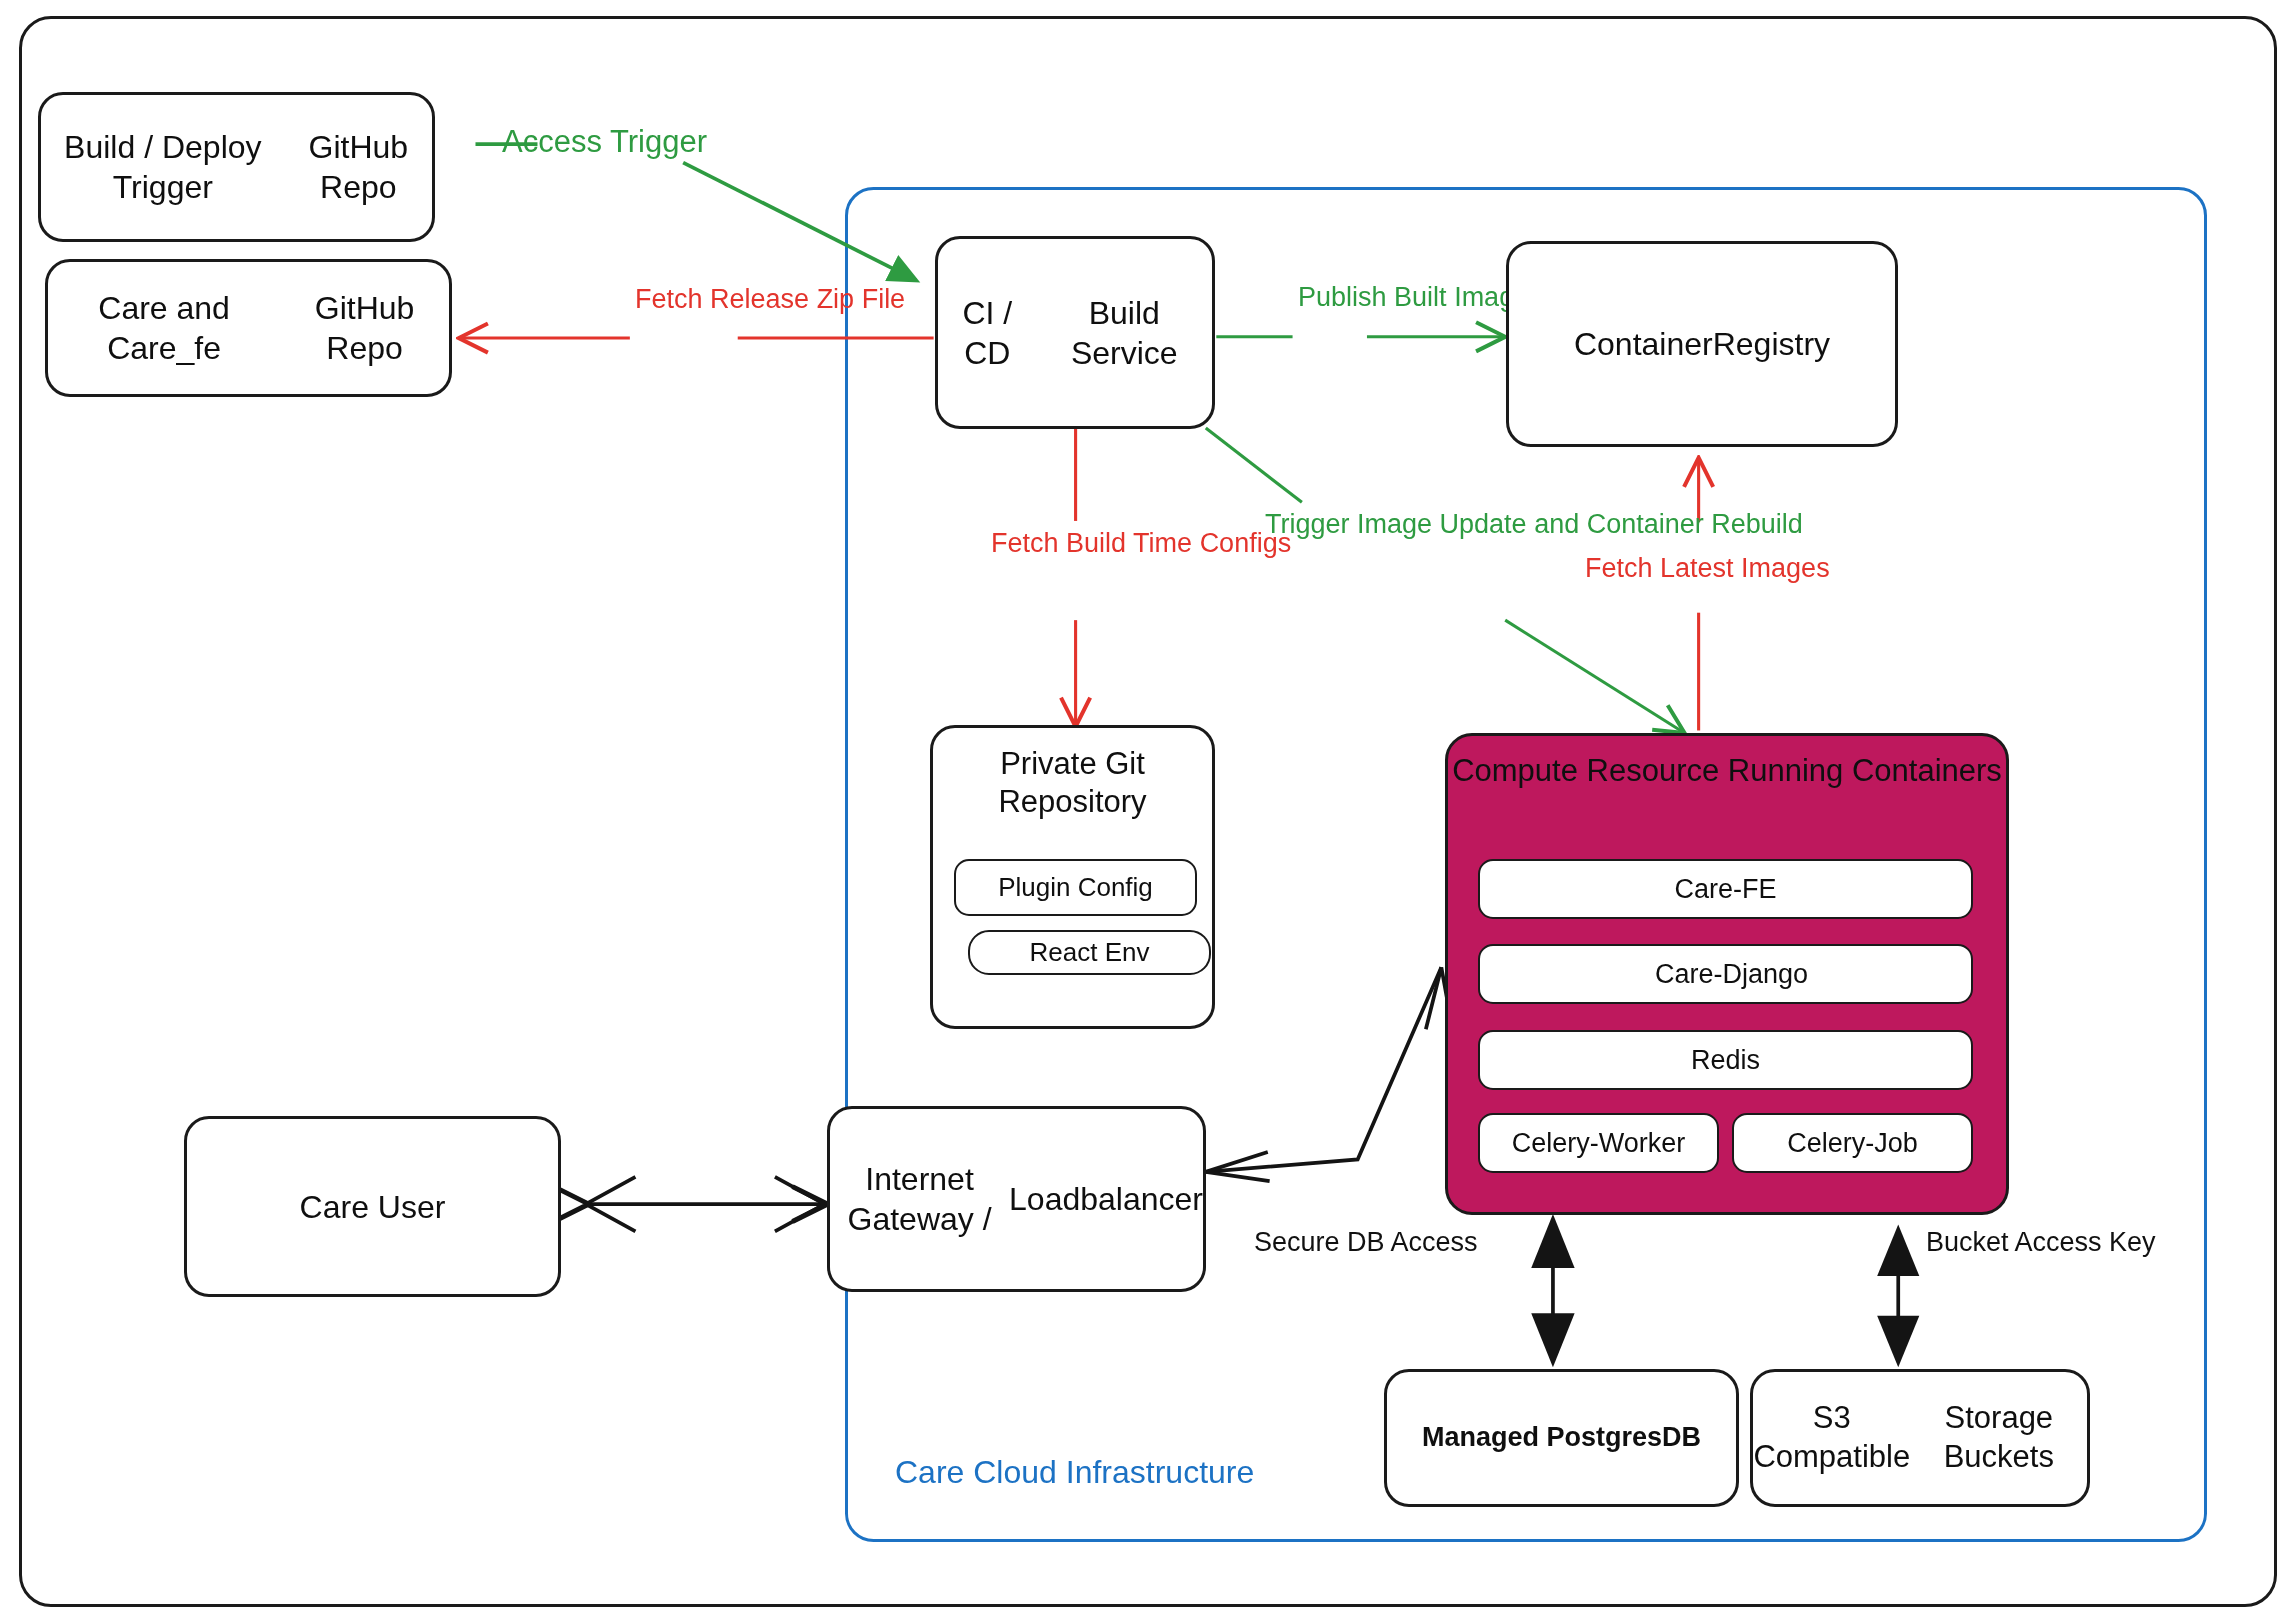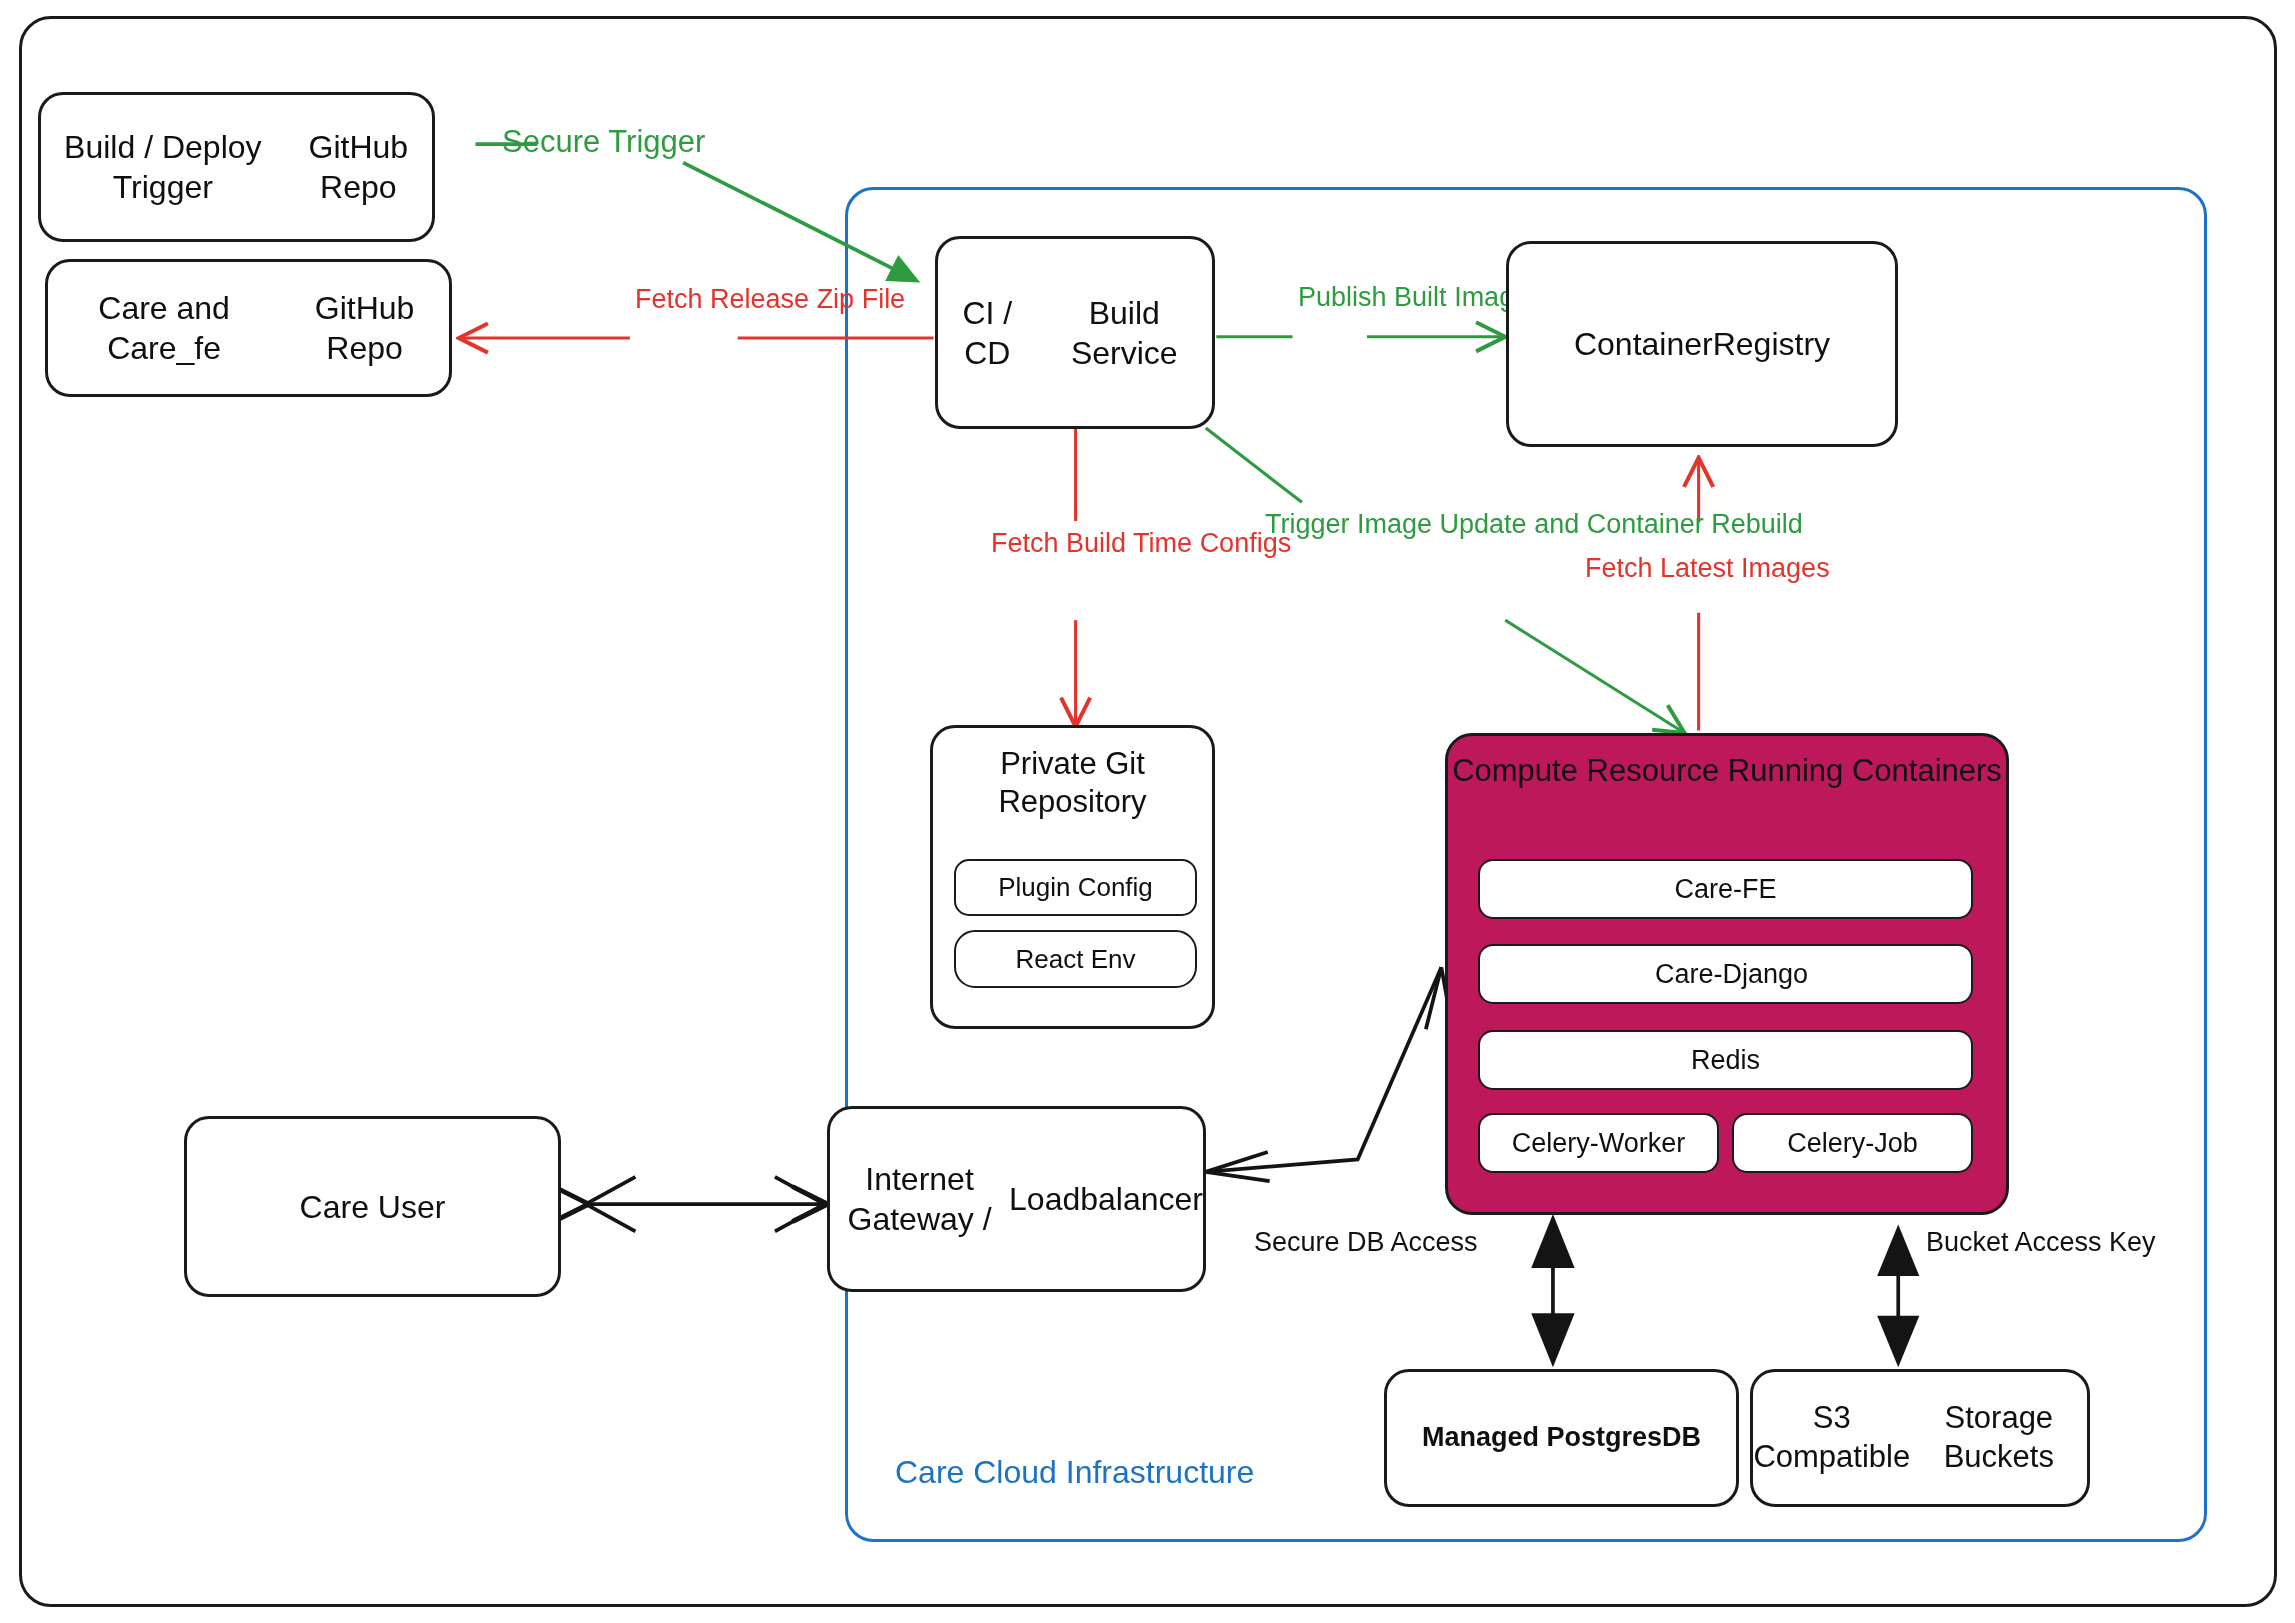--- a/index.html
+++ b/index.html
@@ -113,21 +113,21 @@
     </g>
 
     <g>
       <line x1="3062" y1="1992" x2="3062" y2="2185" stroke="#141414" stroke-width="6"></line>
       <path d="M3062,1975 L3028,2058 L3096,2058 Z" fill="#141414"></path>
       <path d="M3062,2205 L3028,2122 L3096,2122 Z" fill="#141414"></path>
     </g>
   </svg>
 
   <div class="elabel green" style="left:502px;top:122px;font-size:31px;">
-    <span class="ln">Secure</span>
+    <span class="ln">Access</span>
     <span class="ln">Trigger</span>
   </div>
 
   <div class="elabel red" style="left:635px;top:282px;font-size:27px;">
     <span class="ln">Fetch</span>
     <span class="ln">Release</span>
     <span class="ln">Zip File</span>
   </div>
 
   <div class="elabel green" style="left:1298px;top:280px;font-size:27px;">
@@ -181,21 +181,21 @@
   </div>
 
   <div style="position:absolute;left:930px;top:725px;width:285px;height:304px;box-sizing:border-box;border:3.1px solid #1a1a1a;border-radius:25px;background:#fff;">
     <div class="grouphdr" style="left:0;top:17.4px;width:100%;font-size:31px;">
       <span class="ln">Private Git</span>
       <span class="ln">Repository</span>
     </div>
     <div class="subbox" style="left:21px;top:131px;width:243px;height:57px;font-size:26px;">
       <span>Plugin Config</span>
     </div>
-    <div class="subbox" style="left:21px;top:202px;width:243px;height:58px;font-size:26px;border-radius:21px;">
+    <div class="subbox" style="left:35px;top:202px;width:243px;height:45px;font-size:26px;border-radius:21px;">
       <span>React Env</span>
     </div>
   </div>
 
   <div style="position:absolute;left:1445px;top:733px;width:564px;height:482px;box-sizing:border-box;border:3.1px solid #1a1a1a;border-radius:27px;background:#be185d;">
     <div class="grouphdr" style="left:0;top:16px;width:100%;font-size:31px;">
       <span class="ln">Compute Resource</span>
       <span class="ln">Running Containers</span>
     </div>
     <div class="subbox" style="left:30px;top:123px;width:495px;height:60px;font-size:27px;">

